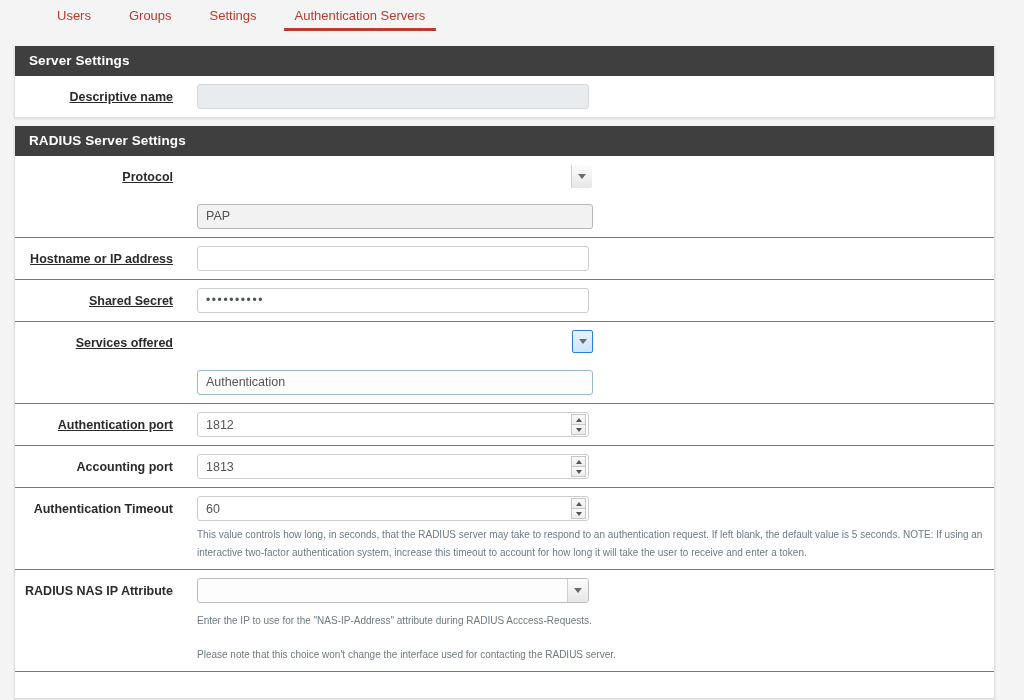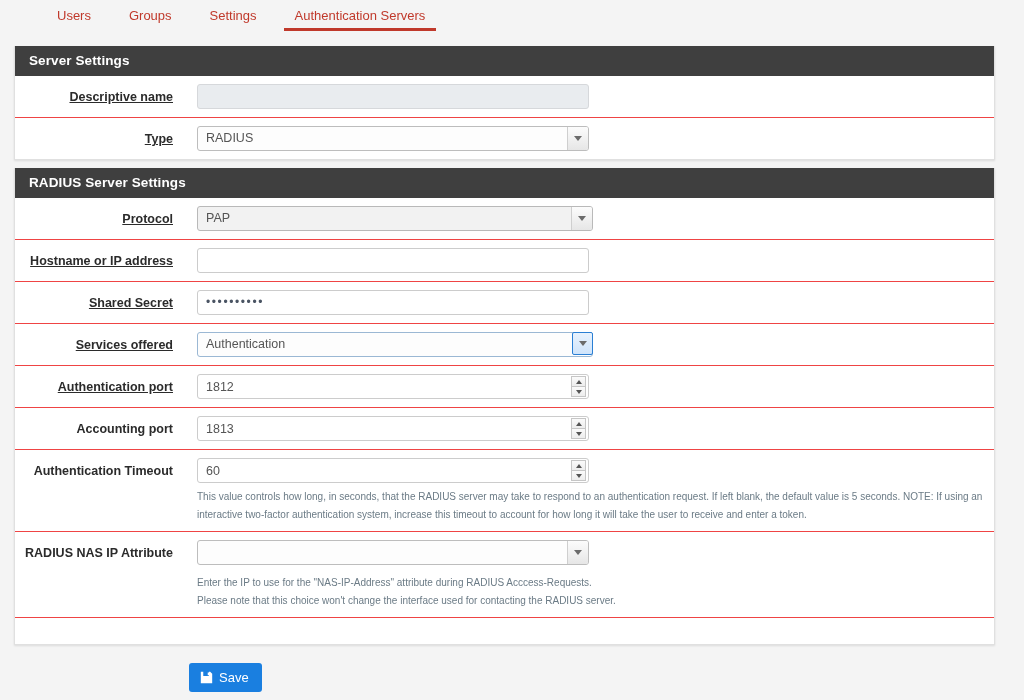--- a/index.html
+++ b/index.html
@@ -89,21 +89,21 @@
     background: #fff;
     font-size: 12.5px;
     color: #555;
     padding: 0 8px;
     line-height: 23px;
     display: block;
     font-family: "Liberation Sans", sans-serif;
   }
   .inp.disabled { background: #e9ecef; border-color: #d6d8db; }
   .w392 { width: 392px; }
-  .w396 { width: 396px; }
+  .w396 { width: 396px; margin-top: 40px; }
 
   .sel-wrap { position: relative; display: inline-block; }
   .sel {
     height: 25px;
     border: 1px solid #bdbdbd;
     border-radius: 3px;
     background: #fdfdfd;
     font-size: 12.5px;
     color: #555;
     padding: 0 26px 0 8px;
@@ -186,31 +186,20 @@
   <div class="panel-heading">Server Settings</div>
   <div class="panel-body">
 
     <div class="row">
       <div class="lbl"><span class="u">Descriptive name</span></div>
       <div class="ctl">
         <input class="inp disabled w392" type="text" disabled="" value="" style="">
       </div>
     </div>
 
-    <div class="row">
-      <div class="lbl"><span class="u">Type</span></div>
-      <div class="ctl">
-        <div class="sel-wrap">
-          <div class="sel w392">RADIUS</div>
-          <div class="sel-arrow">
-              <i class="caret"></i>
-            </div>
-        </div>
-      </div>
-    </div>
 
   </div>
 </div>
 
 <div class="panel">
   <div class="panel-heading">RADIUS Server Settings</div>
   <div class="panel-body">
 
     <div class="row">
       <div class="lbl"><span class="u">Protocol</span></div>
@@ -307,21 +296,21 @@
     <div class="row">
       <div class="lbl"><span>RADIUS NAS IP Attribute</span></div>
       <div class="ctl">
         <div class="sel-wrap">
           <div class="sel w392"></div>
           <div class="sel-arrow">
               <i class="caret"></i>
             </div>
         </div>
         <div class="help">Enter the IP to use for the "NAS-IP-Address" attribute during RADIUS Acccess-Requests.</div>
-        <div class="help" style="margin-top:0">Please note that this choice won't change the interface used for contacting the RADIUS server.</div>
+        <div class="help" style="margin-top:16px">Please note that this choice won't change the interface used for contacting the RADIUS server.</div>
       </div>
     </div>
 
     <div class="row footer-row"></div>
 
   </div>
 </div>
 
 <div class="savebar">
   <button class="btn-save">

